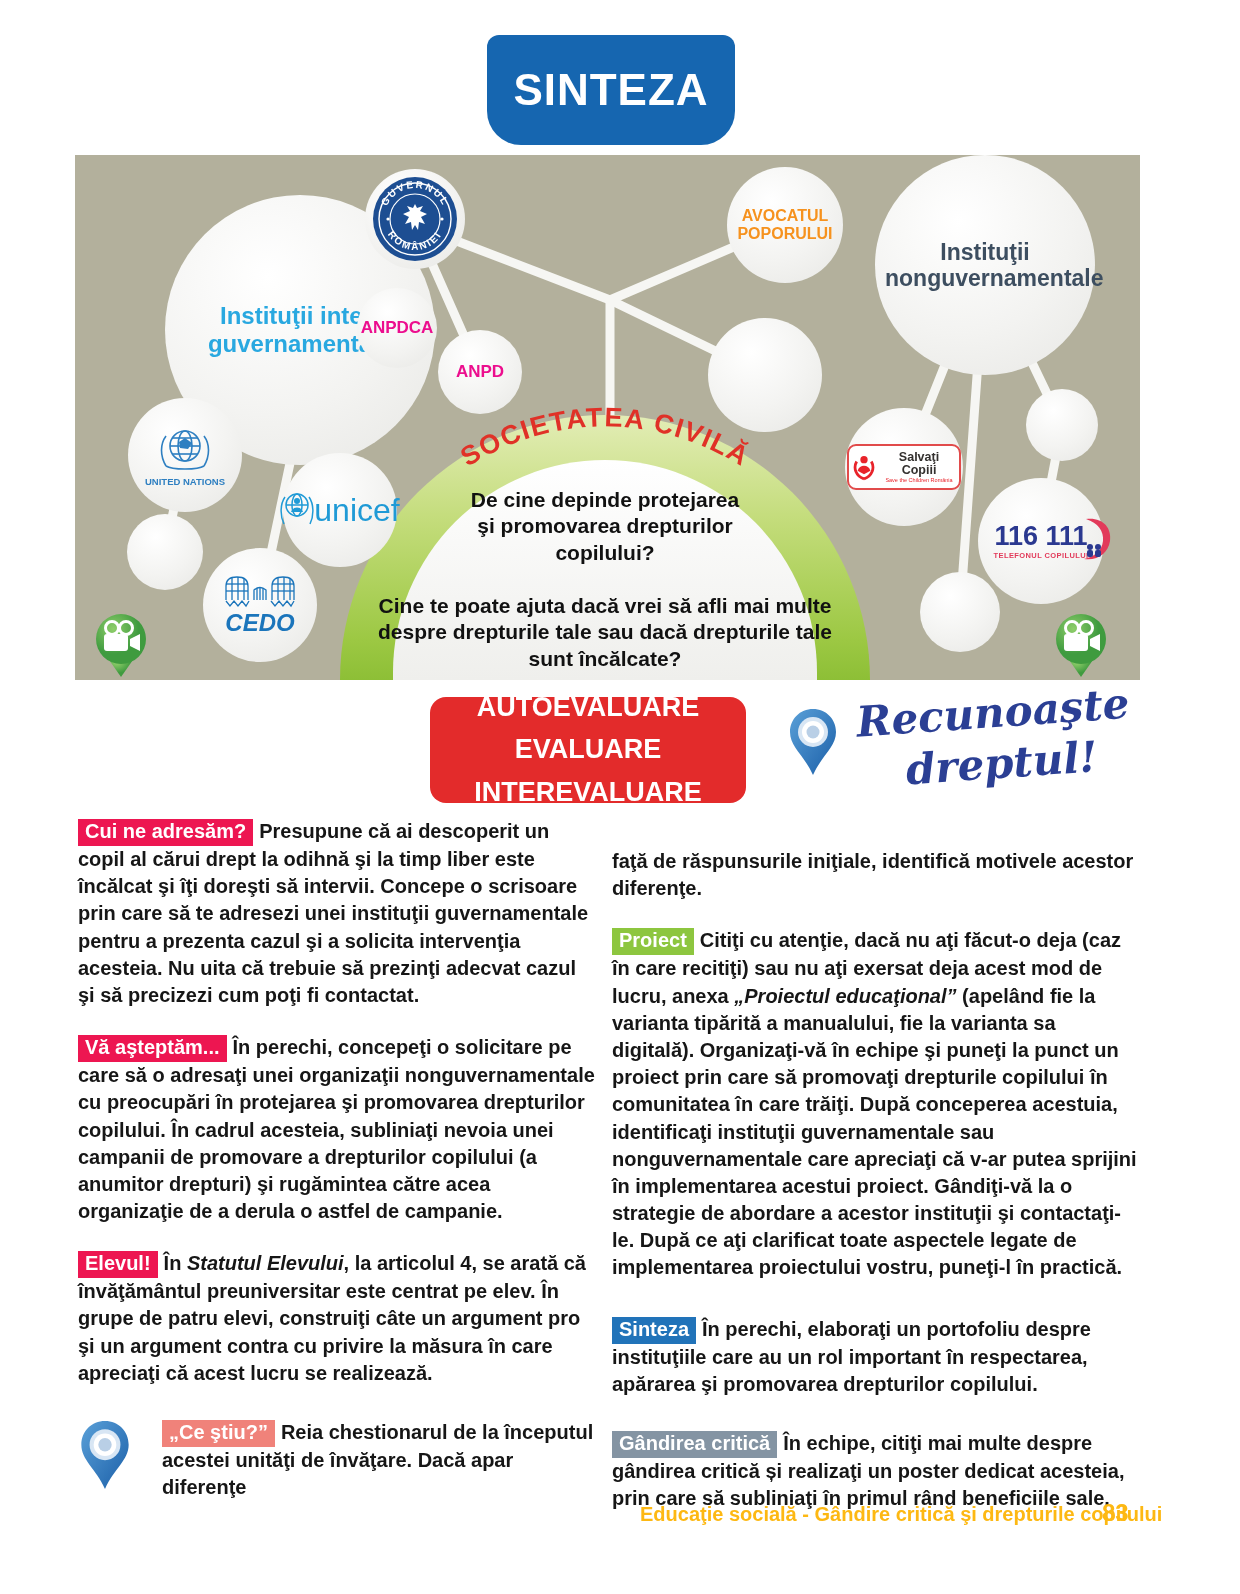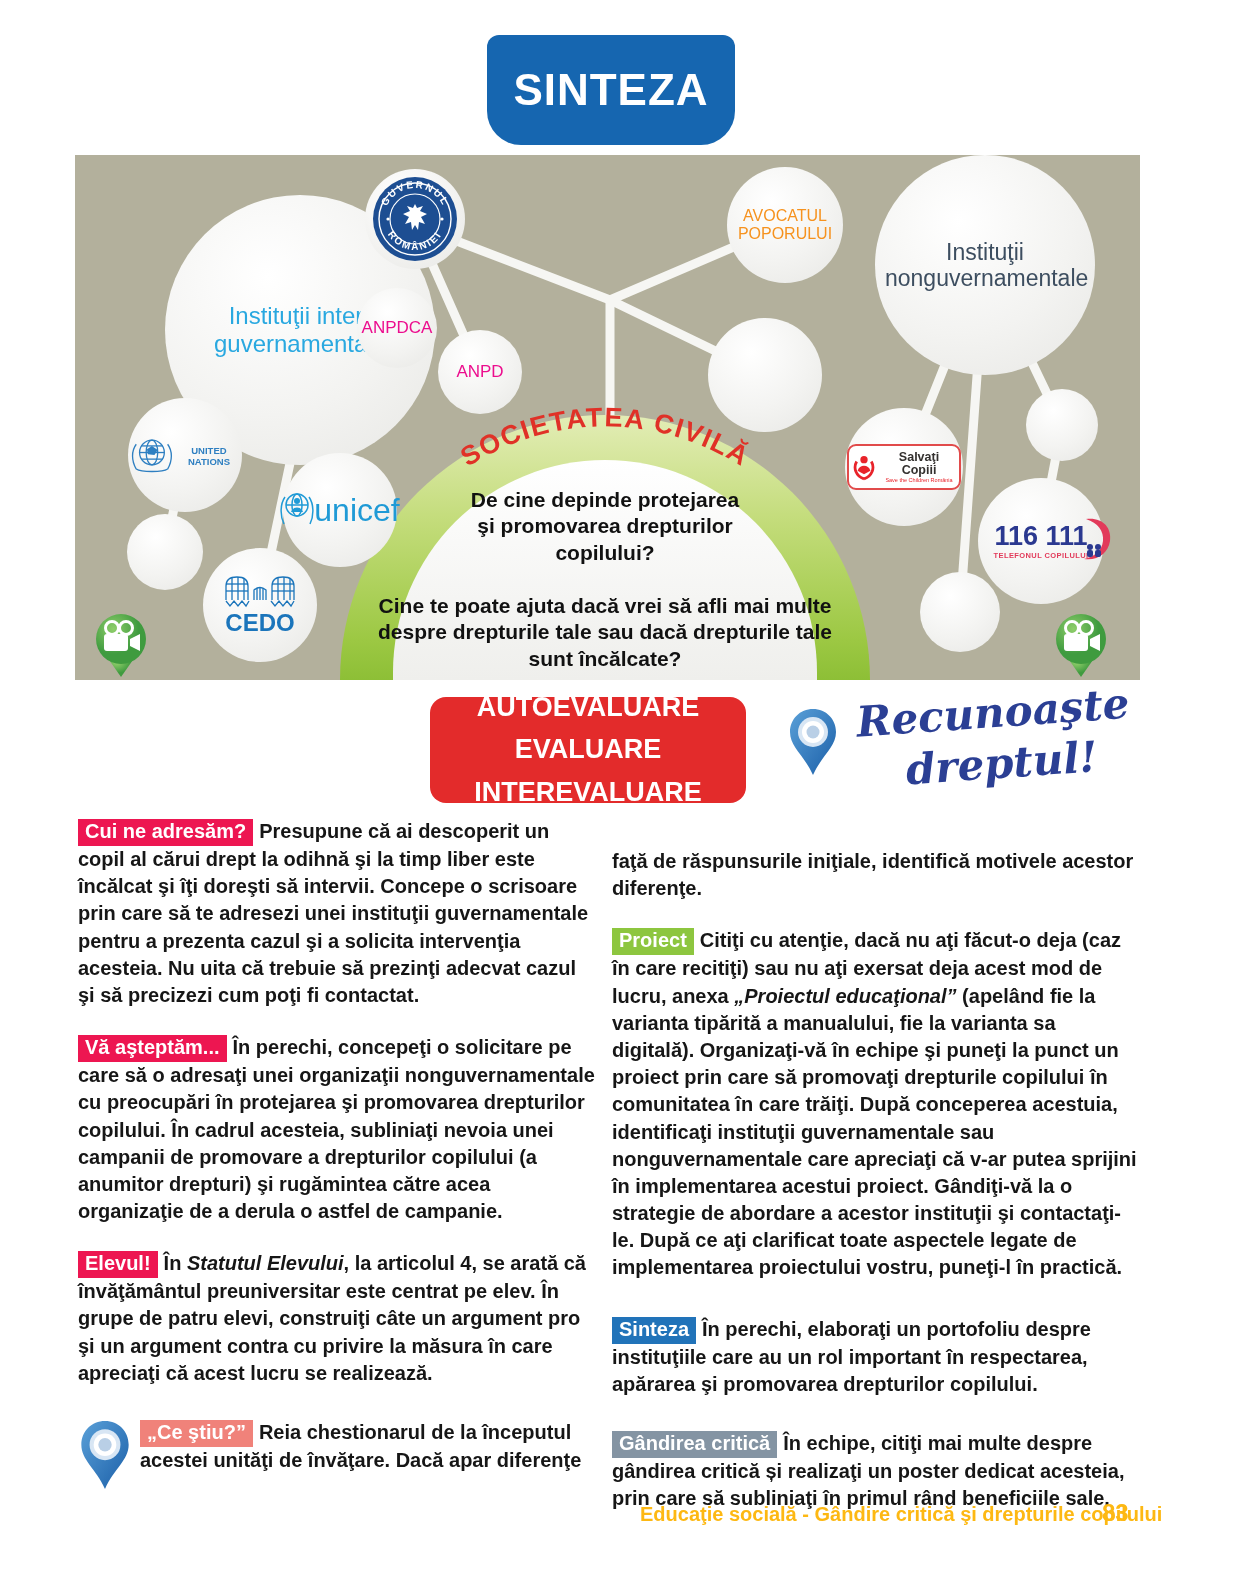--- a/index.html
+++ b/index.html
@@ -10,42 +10,42 @@
   .sinteza-banner{position:absolute;left:487px;top:35px;width:248px;height:110px;
     background:#1666b0;border-radius:12px 12px 34px 34px;display:flex;align-items:center;justify-content:center;
     color:#fff;font-weight:bold;font-size:44px;letter-spacing:1px;}
 
   
   .diagram{position:absolute;left:75px;top:155px;width:1065px;height:525px;background:#b3b09c;overflow:hidden;}
   .lines{position:absolute;left:0;top:0;}
   .circle{position:absolute;border-radius:50%;
     background:radial-gradient(circle at 38% 30%, #ffffff 0%, #f3f3f1 55%, #e7e7e4 100%);
     display:flex;align-items:center;justify-content:center;text-align:center;}
-  .nlabel{font-weight:normal;line-height:1.15;}
+  .nlabel{font-weight:bold;line-height:1.15;}
   .c-intergov{left:90px;top:40px;width:270px;height:270px;}
   .c-intergov .nlabel{color:#29a8e0;font-size:24px;width:215px;}
   .c-gov{left:427px;top:37px;width:216px;height:216px;}
   .c-gov .nlabel{color:#ec0e8e;font-size:23px;width:180px;}
   .c-nongov{left:800px;top:0px;width:220px;height:220px;}
   .c-nongov .nlabel{color:#3d4e60;font-size:23px;width:200px;}
   .c-seal{left:290px;top:14px;width:100px;height:100px;}
   .c-anpdca{left:282px;top:133px;width:80px;height:80px;}
   .c-anpdca .nlabel,.c-anpd .nlabel{color:#ec0e8e;font-size:17px;}
   .c-anpd{left:363px;top:175px;width:84px;height:84px;}
   .c-avocatul{left:652px;top:12px;width:116px;height:116px;}
   .c-avocatul .nlabel{color:#f6921e;font-size:16px;width:100px;}
   .c-blank-mid{left:633px;top:163px;width:114px;height:114px;}
   .c-salvati{left:770px;top:253px;width:118px;height:118px;}
   .c-small-top{left:951px;top:234px;width:72px;height:72px;}
   .c-telefonul{left:903px;top:323px;width:126px;height:126px;}
   .c-blank-small{left:845px;top:417px;width:80px;height:80px;}
-  .c-un{left:53px;top:243px;width:114px;height:114px;flex-direction:row;}
+  .c-un{left:53px;top:243px;width:114px;height:114px;flex-direction:column;}
   .c-small-left{left:52px;top:359px;width:76px;height:76px;}
   .c-unicef{left:208px;top:298px;width:114px;height:114px;}
-  .c-cedo{left:128px;top:393px;width:114px;height:114px;flex-direction:column;}
+  .c-cedo{left:128px;top:393px;width:114px;height:114px;flex-direction:column;font-style:italic;}
   .un-label{color:#2e7fc1;font-weight:bold;font-size:9.5px;margin-top:2px;}
   .cedo-label{color:#1b75bb;font-weight:bold;font-size:24px;margin-top:1px;}
   .unicef-wrap{display:flex;align-items:center;gap:4px;}
   .unicef-word{color:#1f9ad6;font-size:32px;letter-spacing:0;}
   .salvati-box{width:102px;background:#fff;border:2px solid #e14b4b;border-radius:9px;
     display:flex;align-items:center;gap:8px;padding:5px 4px;}
   .salvati-text .t1{font-size:12.5px;font-weight:bold;color:#33302e;line-height:1.05;}
   .salvati-text .t2{font-size:5.5px;color:#e8232a;line-height:1.2;}
   .tel-inner{display:flex;flex-direction:column;align-items:center;position:relative;}
   .tel-number{color:#2b3990;font-weight:bold;font-size:27px;letter-spacing:0;line-height:1;}
@@ -83,21 +83,21 @@
   .col-left{left:78px;width:519px;}
   .col-right{left:612px;width:527px;margin-top:30px;}
   .para{margin:0 0 25px 0;}
   .chip{display:inline-block;color:#fff;font-weight:bold;padding:0px 7px 2px 7px;margin-right:6px;line-height:1.25;}
   .chip-pink{background:#ed1651;}
   .chip-salmon{background:#f0827a;}
   .chip-green{background:#8dc63f;}
   .chip-blue{background:#2173b9;}
   .chip-gray{background:#8494a3;}
   .it{font-style:italic;}
-  .cestiu-row{display:flex;align-items:flex-start;gap:8px;margin-top:32px;}
+  .cestiu-row{display:flex;align-items:flex-start;gap:30px;margin-top:32px;}
   .cestiu-text{flex:1;}
 
   
   .footer-title{position:absolute;left:640px;top:1503px;color:#fdb813;font-weight:bold;font-size:20px;}
   .footer-page{position:absolute;left:1102px;top:1499px;color:#fdb813;font-weight:bold;font-size:24px;}
 </style>
 </head>
 <body>
 
 <div class="page">

